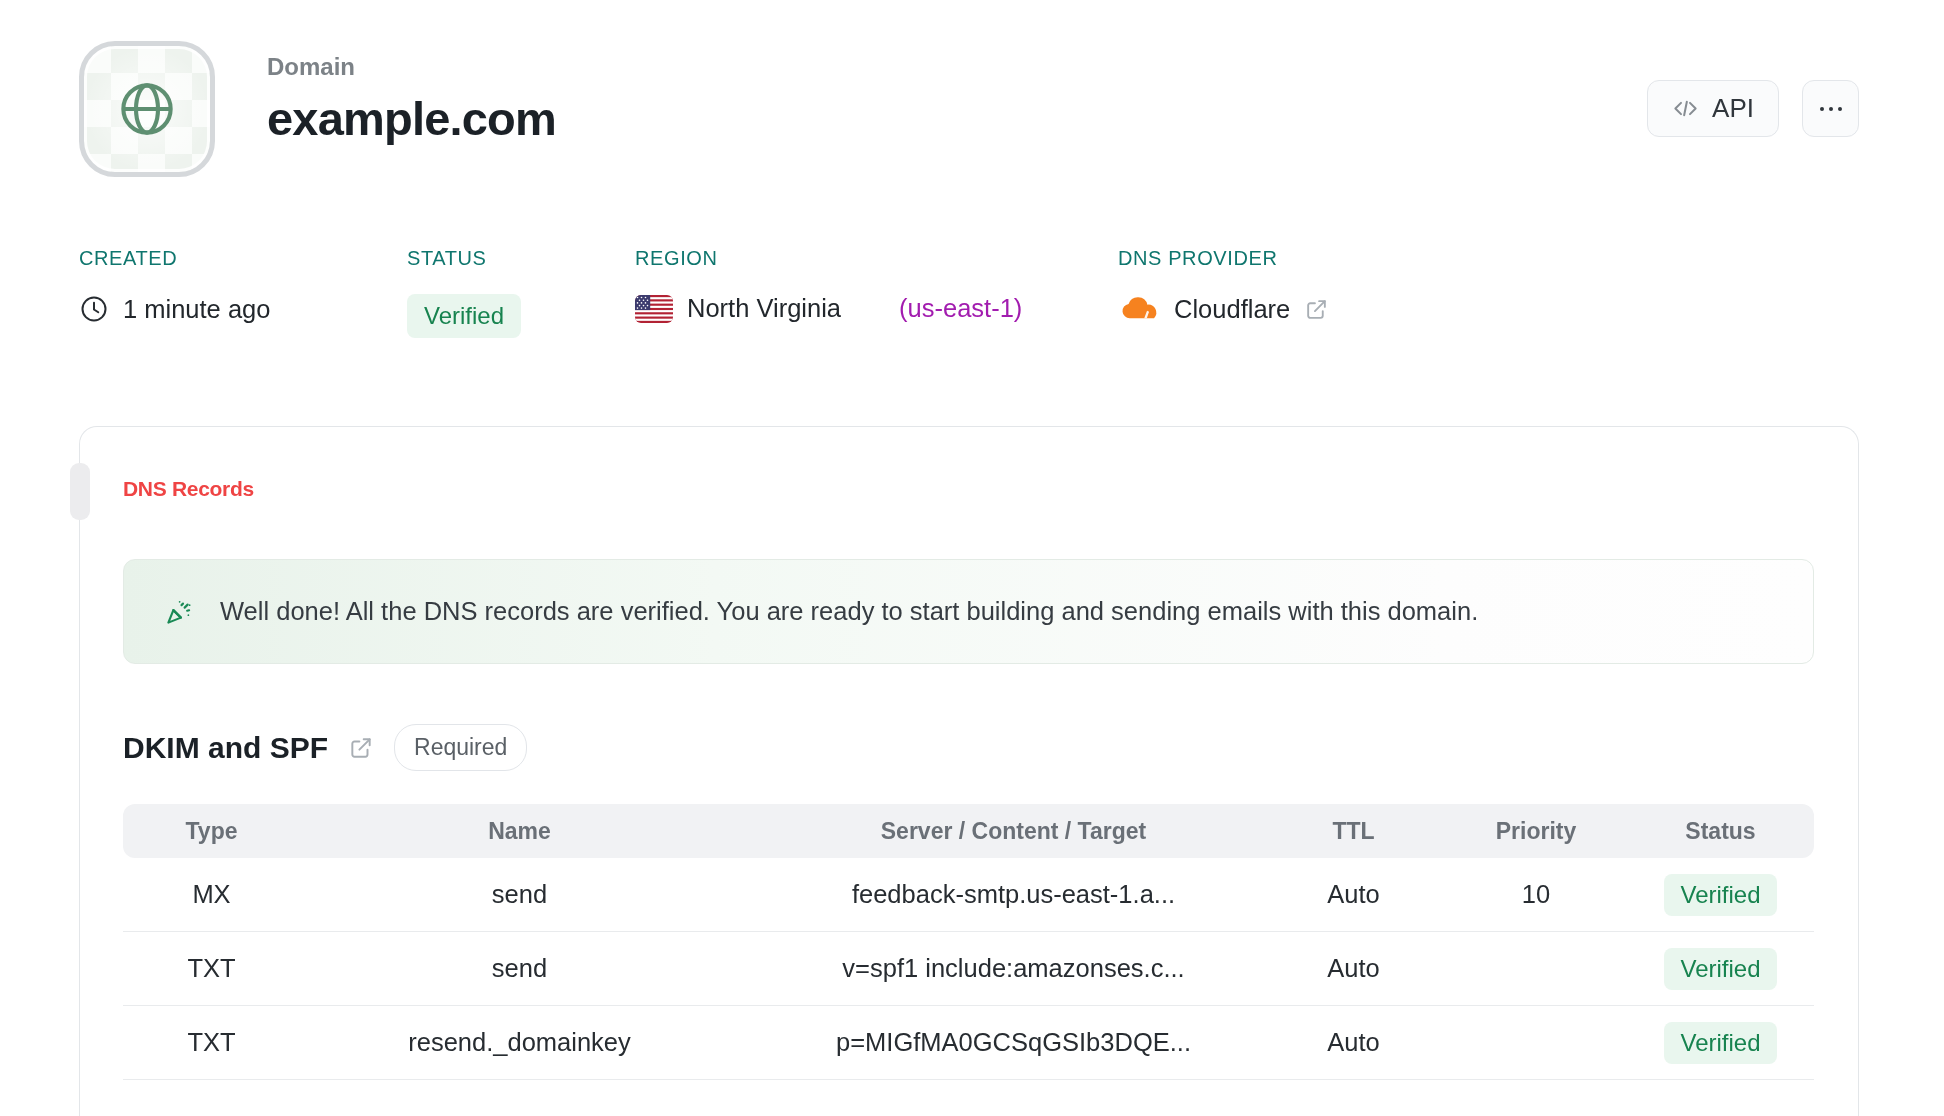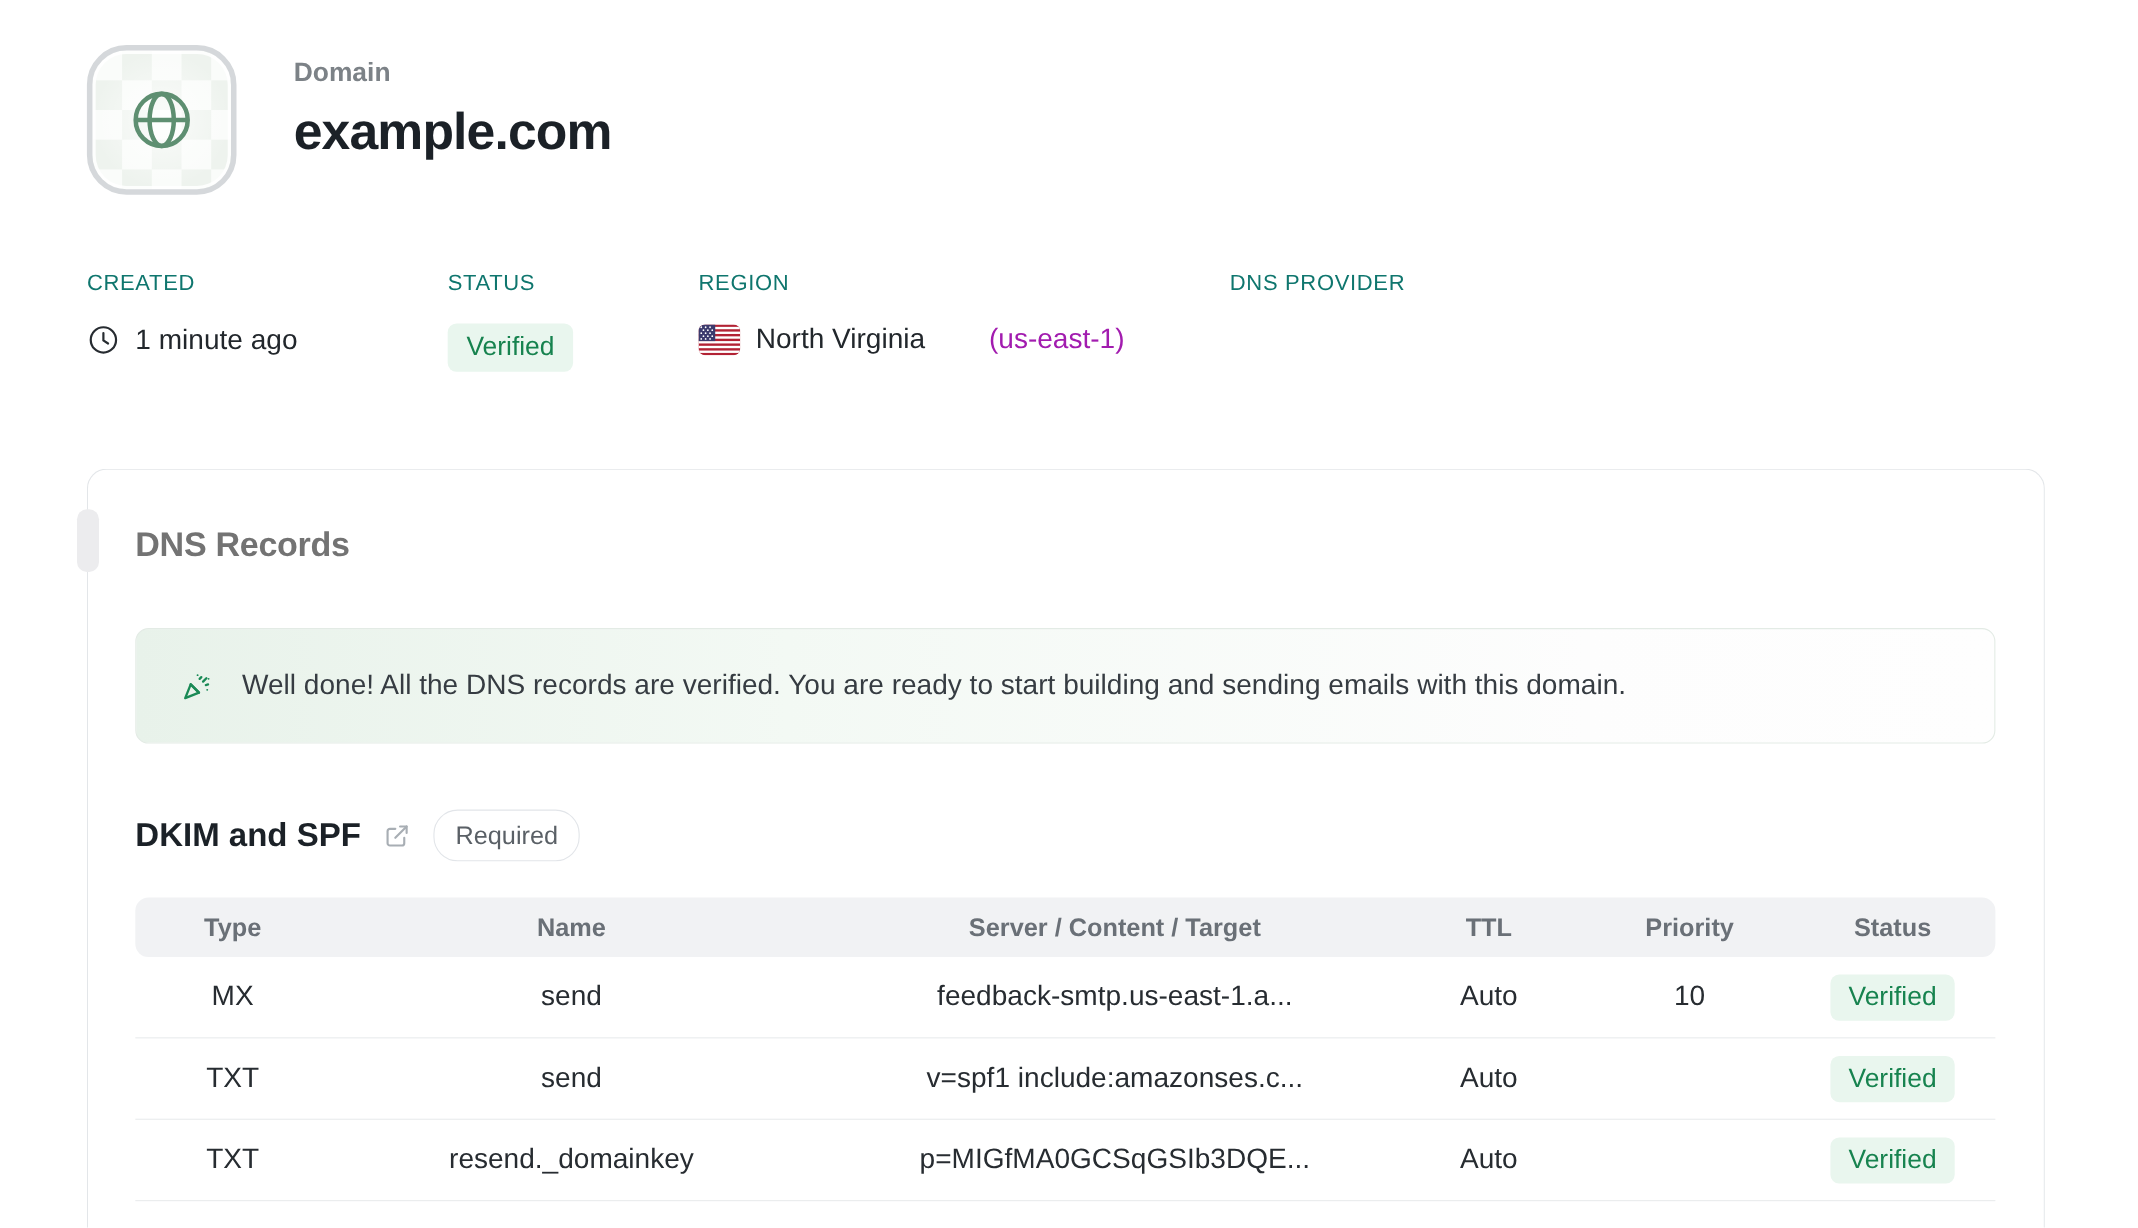--- a/index.html
+++ b/index.html
@@ -35,21 +35,21 @@
   .pill-green { display:inline-block; padding:8px 17px; border-radius:8px;
     background:#e9f6ee; color:#17834f; font-size:24px; }
   .muted { color:#a21caf;margin-left:44px; }
 
   
   .card { position:relative; margin:88px 85px 0 79px; height:691px;
     border:1.5px solid #e3e6e9; border-bottom:none; border-radius:18px 18px 0 0;
     padding:50px 44px 0 43px; background:#fff; }
   .card-pill { position:absolute; left:-10px; top:36px; width:20px; height:57px;
     background:#ececee; border-radius:9px; }
-  .card-title { font-size:31px; font-weight:700; color:#737373; letter-spacing:-0.3px; }
+  .card-title { font-size:21px; font-weight:700; color:#ef4444; letter-spacing:-0.3px; }
 
   .banner { margin-top:58px; height:105px; border-radius:12px; border:1px solid #e3ebe5;
     background:linear-gradient(90deg,#e8f2ea 0%, #f3f9f4 35%, #fdfdfd 78%, #fefefe 100%);
     display:flex; align-items:center; padding:0 40px; gap:26px; }
   .banner-text { font-size:25.5px; color:#363c42; }
 
   .section-row { margin-top:60px; display:flex; align-items:center; gap:20px; }
   .section-title { font-size:30px; font-weight:700; color:#1b2127; }
   .required-badge { padding:9px 19px; border-radius:22px; border:1.5px solid #e2e5e9;
     color:#5a6066; font-size:23px; background:#fff; }
@@ -80,20 +80,41 @@
       <svg width="66" height="66" viewBox="0 0 24 24" fill="none" stroke="#5e8f71" stroke-width="1.5">
         <circle cx="12" cy="12" r="8.6"></circle>
         <ellipse cx="12" cy="12" rx="4" ry="8.6"></ellipse>
         <line x1="3.4" y1="12" x2="20.6" y2="12"></line>
       </svg>
     </span>
   </div>
   <div class="title-block">
     <div class="kicker">Domain</div>
     <div class="domain-title">example.com</div>
+  </div>
+  <div class="header-actions">
+    <button class="btn btn-api">
+      <span>
+        <svg width="27" height="27" viewBox="0 0 24 24" fill="none" stroke="#868c92" stroke-width="1.8" stroke-linecap="round" stroke-linejoin="round">
+          <path d="M8 7l-5 5 5 5"></path>
+            <path d="M16 7l5 5-5 5"></path>
+            <line x1="13.2" y1="6" x2="10.8" y2="18"></line>
+        </svg>
+      </span>
+      <span>API</span>
+    </button>
+    <button class="btn btn-more">
+      <span>
+        <svg width="26" height="8" viewBox="0 0 26 8" fill="#30363c">
+          <circle cx="4" cy="4" r="2"></circle>
+            <circle cx="13" cy="4" r="2"></circle>
+            <circle cx="22" cy="4" r="2"></circle>
+        </svg>
+      </span>
+    </button>
   </div>
 </div>
 
 <div class="meta">
   <div class="meta-col-1">
     <div class="meta-label">CREATED</div>
     <div class="meta-value">
       <span>
         <svg width="30" height="30" viewBox="0 0 24 24" fill="none" stroke="#272c31" stroke-width="1.6" stroke-linecap="round">
           <circle cx="12" cy="12" r="9.2"></circle>
@@ -149,20 +170,37 @@
             </g>
           </g>
         </svg>
       </span>
       <span>North Virginia</span>
       <span class="muted">(us-east-1)</span>
     </div>
   </div>
   <div class="meta-col-4">
     <div class="meta-label">DNS PROVIDER</div>
+    <div class="meta-value">
+      <span>
+        <svg width="42" height="30" viewBox="0 0 48 32">
+          <path fill="#fbad41" d="M36.5 13.5a7 7 0 0 1 7 7c0 .8-.1 1.6-.4 2.3h-9.6v-7.2a7 7 0 0 1 3-2.1z"></path>
+          <path fill="#f6821f" d="M13.5 26.5a8.2 8.2 0 0 1-1.4-16.3A11.2 11.2 0 0 1 33.6 11a9.2 9.2 0 0 1 7.6 15.5H13.5z"></path>
+          <path fill="#ffffff" d="M30 26.5l3.2-8.5 2.3 1-2.6 7.5z" opacity="0.9"></path>
+        </svg>
+      </span>
+      <span>Cloudflare</span>
+      <span>
+        <svg width="25" height="25" viewBox="0 0 24 24" fill="none" stroke="#a8aeb4" stroke-width="1.8" stroke-linecap="round" stroke-linejoin="round">
+          <path d="M18 13.5V18a2 2 0 0 1-2 2H6a2 2 0 0 1-2-2V8a2 2 0 0 1 2-2h4.5"></path>
+          <path d="M14.5 4H20v5.5"></path>
+            <path d="M10.5 13.5L20 4"></path>
+        </svg>
+      </span>
+    </div>
   </div>
 </div>
 
 <div class="card">
   <div class="card-pill"></div>
   <div class="card-title">DNS Records</div>
 
   <div class="banner">
     <span>
       <svg width="30" height="30" viewBox="0 0 24 24" fill="none" stroke="#1a8a56" stroke-width="1.7" stroke-linecap="round" stroke-linejoin="round">

